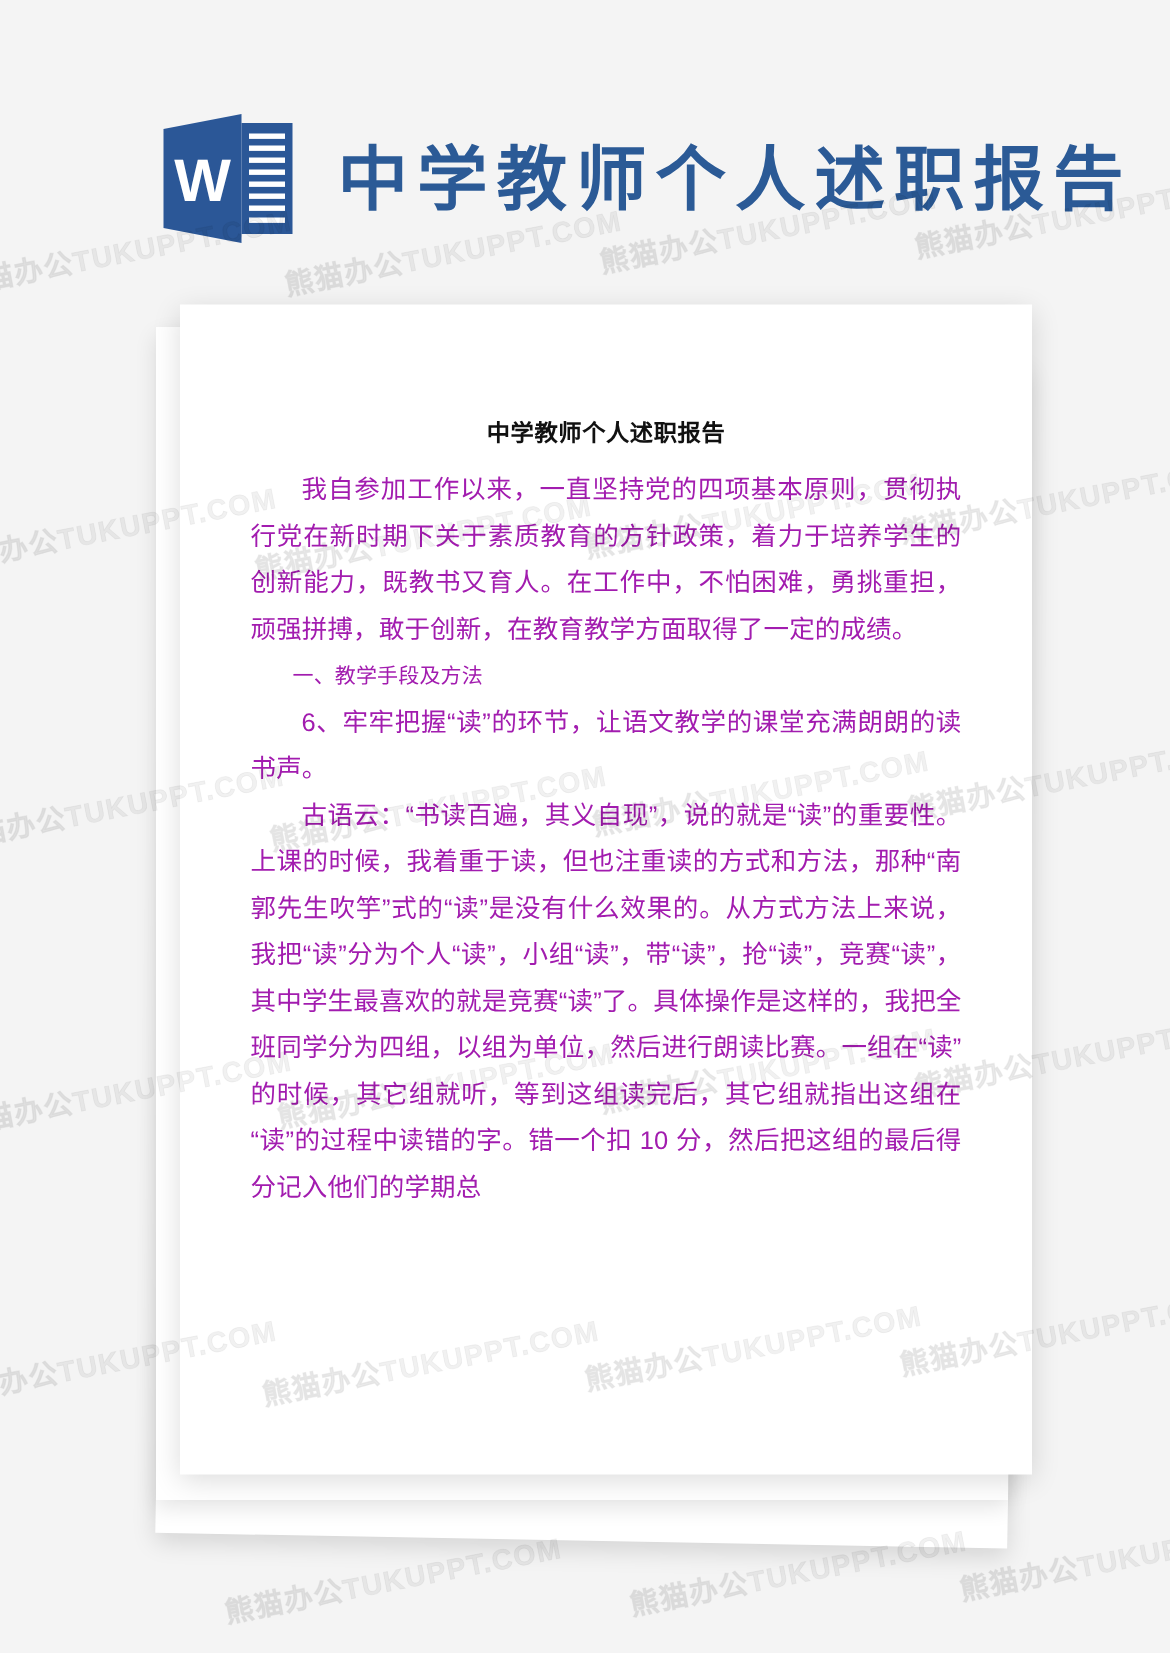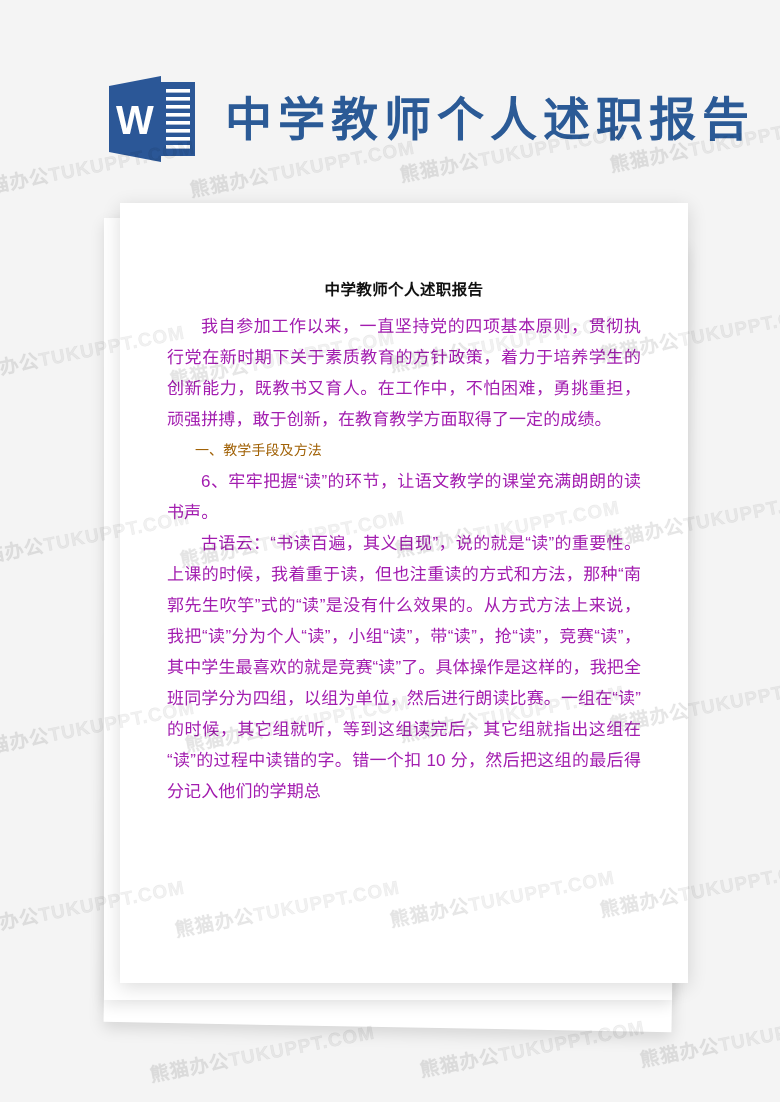--- a/index.html
+++ b/index.html
@@ -139,21 +139,21 @@
     text-justify: inter-ideograph;
     letter-spacing: 0.1px;
     color: #a21caf;
   }
   .doc-para.indent { text-indent: 2em; }
   .doc-section {
     font-size: 14px;
     line-height: 31px;
     margin: 0;
     text-indent: 2em;
-    color: #a16207;
+    color: #a21caf;
     letter-spacing: 0.1px;
   }
 </style>
 </head>
 <body>
 
 <div class="header">
   <div class="header-inner">
 
     <div class="word-logo">

